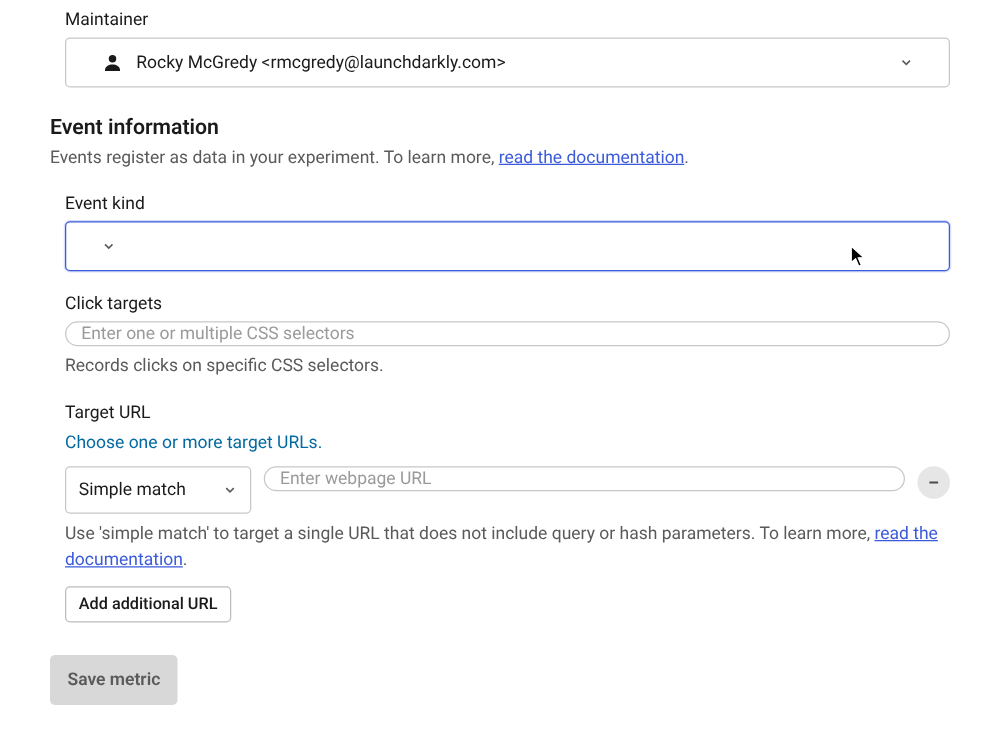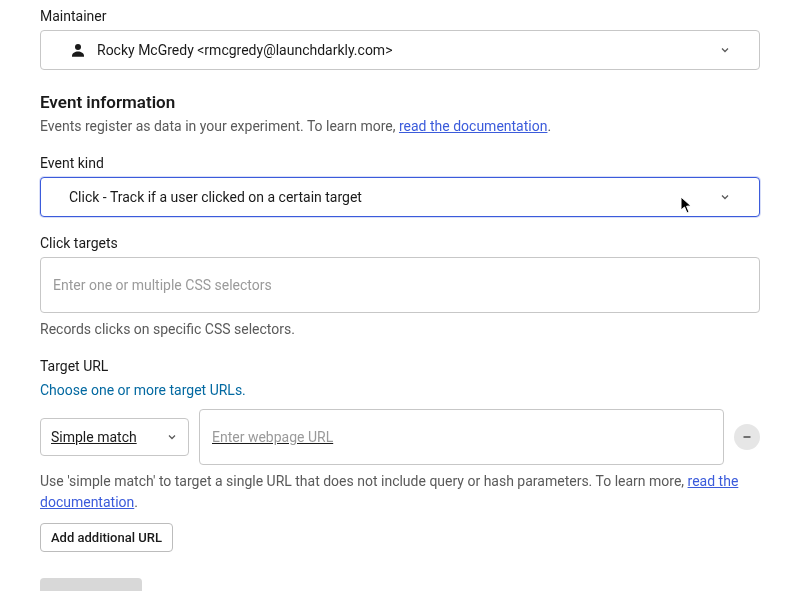--- a/index.html
+++ b/index.html
@@ -57,46 +57,46 @@
       font-size: 14px;
       color: #5a5a5a;
       line-height: 1.5;
     }
     .help-text a, .link {
       color: #3b5bdb;
       text-decoration: underline;
     }
     .block {
       margin-top: 18px;
+      margin-left: 12px;
     }
     .text-input {
       width: 100%;
       border: 1px solid #c7c7c7;
-      border-radius: 4px;
-      height: 56px;
+      border-radius: 16px;
+      height: 20px;
       padding: 0 12px;
       font-size: 14px;
       font-family: inherit;
       color: #1a1a1a;
     }
     .text-input::placeholder {
       color: #9a9a9a;
     }
     .sub-help {
       font-size: 14px;
       color: #5a5a5a;
       margin-top: 6px;
       line-height: 1.5;
     }
     .url-row {
       display: flex;
-      align-items: center;
+      align-items: flex-start;
       gap: 10px;
       margin-top: 8px;
-      text-decoration: underline;
     }
     .match-select {
       width: 149px;
       height: 38px;
       border: 1px solid #c7c7c7;
       border-radius: 4px;
       display: flex;
       align-items: center;
       padding: 0 10px;
       cursor: pointer;
@@ -184,23 +184,20 @@
 
 <h3 class="section-heading">Event information</h3>
 <p class="help-text">
   <span>Events register as data in your experiment. To learn more, </span><a href="#" class="link">read the documentation</a><span>.</span>
 </p>
 
 
 <div class="block">
   <label class="field-label">Event kind</label>
   <div class="select-box focused">
-    <div class="select-content">
-      <span>Click - Track if a user clicked on a certain target</span>
-    </div>
     <svg class="chevron" width="12" height="12" viewBox="0 0 24 24" fill="none" stroke="currentColor" stroke-width="2.5">
       <polyline points="6 9 12 15 18 9"></polyline>
     </svg>
   </div>
 </div>
 
 
 <div class="block">
   <label class="field-label">Click targets</label>
   <input type="text" class="text-input" placeholder="Enter one or multiple CSS selectors" style="">

